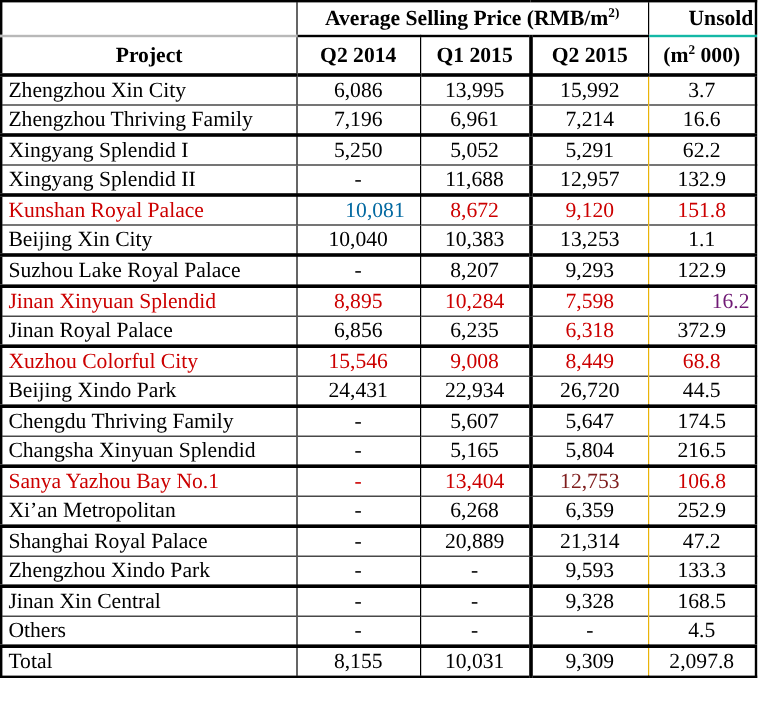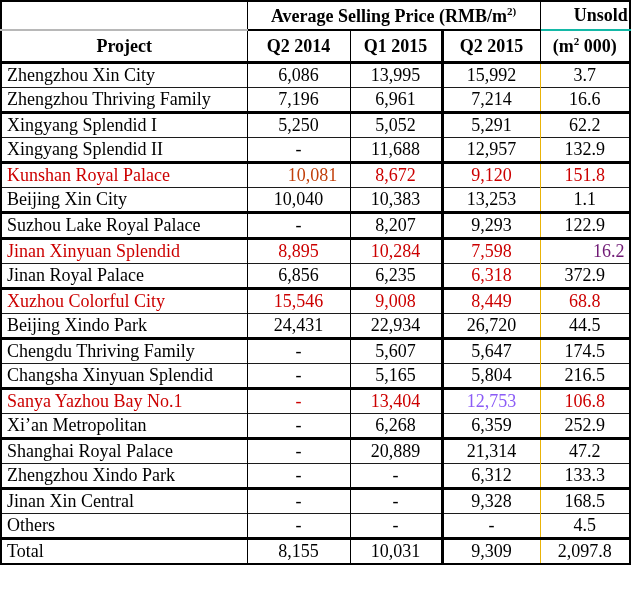--- a/index.html
+++ b/index.html
@@ -124,21 +124,21 @@
         </tr>
         <tr class="thick">
           <td class="c0">Xingyang Splendid II</td>
           <td class="c1">-</td>
           <td class="c2">11,688</td>
           <td class="c3">12,957</td>
           <td class="c4">132.9</td>
         </tr>
         <tr>
           <td class="c0 red" style="color: rgb(204, 0, 0);">Kunshan Royal Palace</td>
-          <td class="c1 red" style="color: #c2410c; padding-left: 28px;">10,081</td>
+          <td class="c1 red" style="color: #0369a1; padding-left: 28px;">10,081</td>
           <td class="c2 red" style="color: rgb(204, 0, 0);">8,672</td>
           <td class="c3 red" style="color: rgb(204, 0, 0);">9,120</td>
           <td class="c4 red" style="color: rgb(204, 0, 0);">151.8</td>
         </tr>
         <tr class="thick">
           <td class="c0">Beijing Xin City</td>
           <td class="c1">10,040</td>
           <td class="c2">10,383</td>
           <td class="c3">13,253</td>
           <td class="c4">1.1</td>
@@ -189,42 +189,42 @@
           <td class="c0">Changsha Xinyuan Splendid</td>
           <td class="c1">-</td>
           <td class="c2">5,165</td>
           <td class="c3">5,804</td>
           <td class="c4">216.5</td>
         </tr>
         <tr>
           <td class="c0 red" style="color: rgb(204, 0, 0);">Sanya Yazhou Bay No.1</td>
           <td class="c1 red" style="color: rgb(204, 0, 0);">-</td>
           <td class="c2 red" style="color: rgb(204, 0, 0);">13,404</td>
-          <td class="c3 red" style="color: #8b5cf6;">12,753</td>
+          <td class="c3 red" style="color: #7f1d1d;">12,753</td>
           <td class="c4 red" style="color: rgb(204, 0, 0);">106.8</td>
         </tr>
         <tr class="thick">
           <td class="c0">Xi’an Metropolitan</td>
           <td class="c1">-</td>
           <td class="c2">6,268</td>
           <td class="c3">6,359</td>
           <td class="c4">252.9</td>
         </tr>
         <tr>
           <td class="c0">Shanghai Royal Palace</td>
           <td class="c1">-</td>
           <td class="c2">20,889</td>
           <td class="c3">21,314</td>
           <td class="c4">47.2</td>
         </tr>
         <tr class="thick">
           <td class="c0">Zhengzhou Xindo Park</td>
           <td class="c1">-</td>
           <td class="c2">-</td>
-          <td class="c3">6,312</td>
+          <td class="c3">9,593</td>
           <td class="c4">133.3</td>
         </tr>
         <tr>
           <td class="c0">Jinan Xin Central</td>
           <td class="c1">-</td>
           <td class="c2">-</td>
           <td class="c3">9,328</td>
           <td class="c4">168.5</td>
         </tr>
         <tr class="thick">

